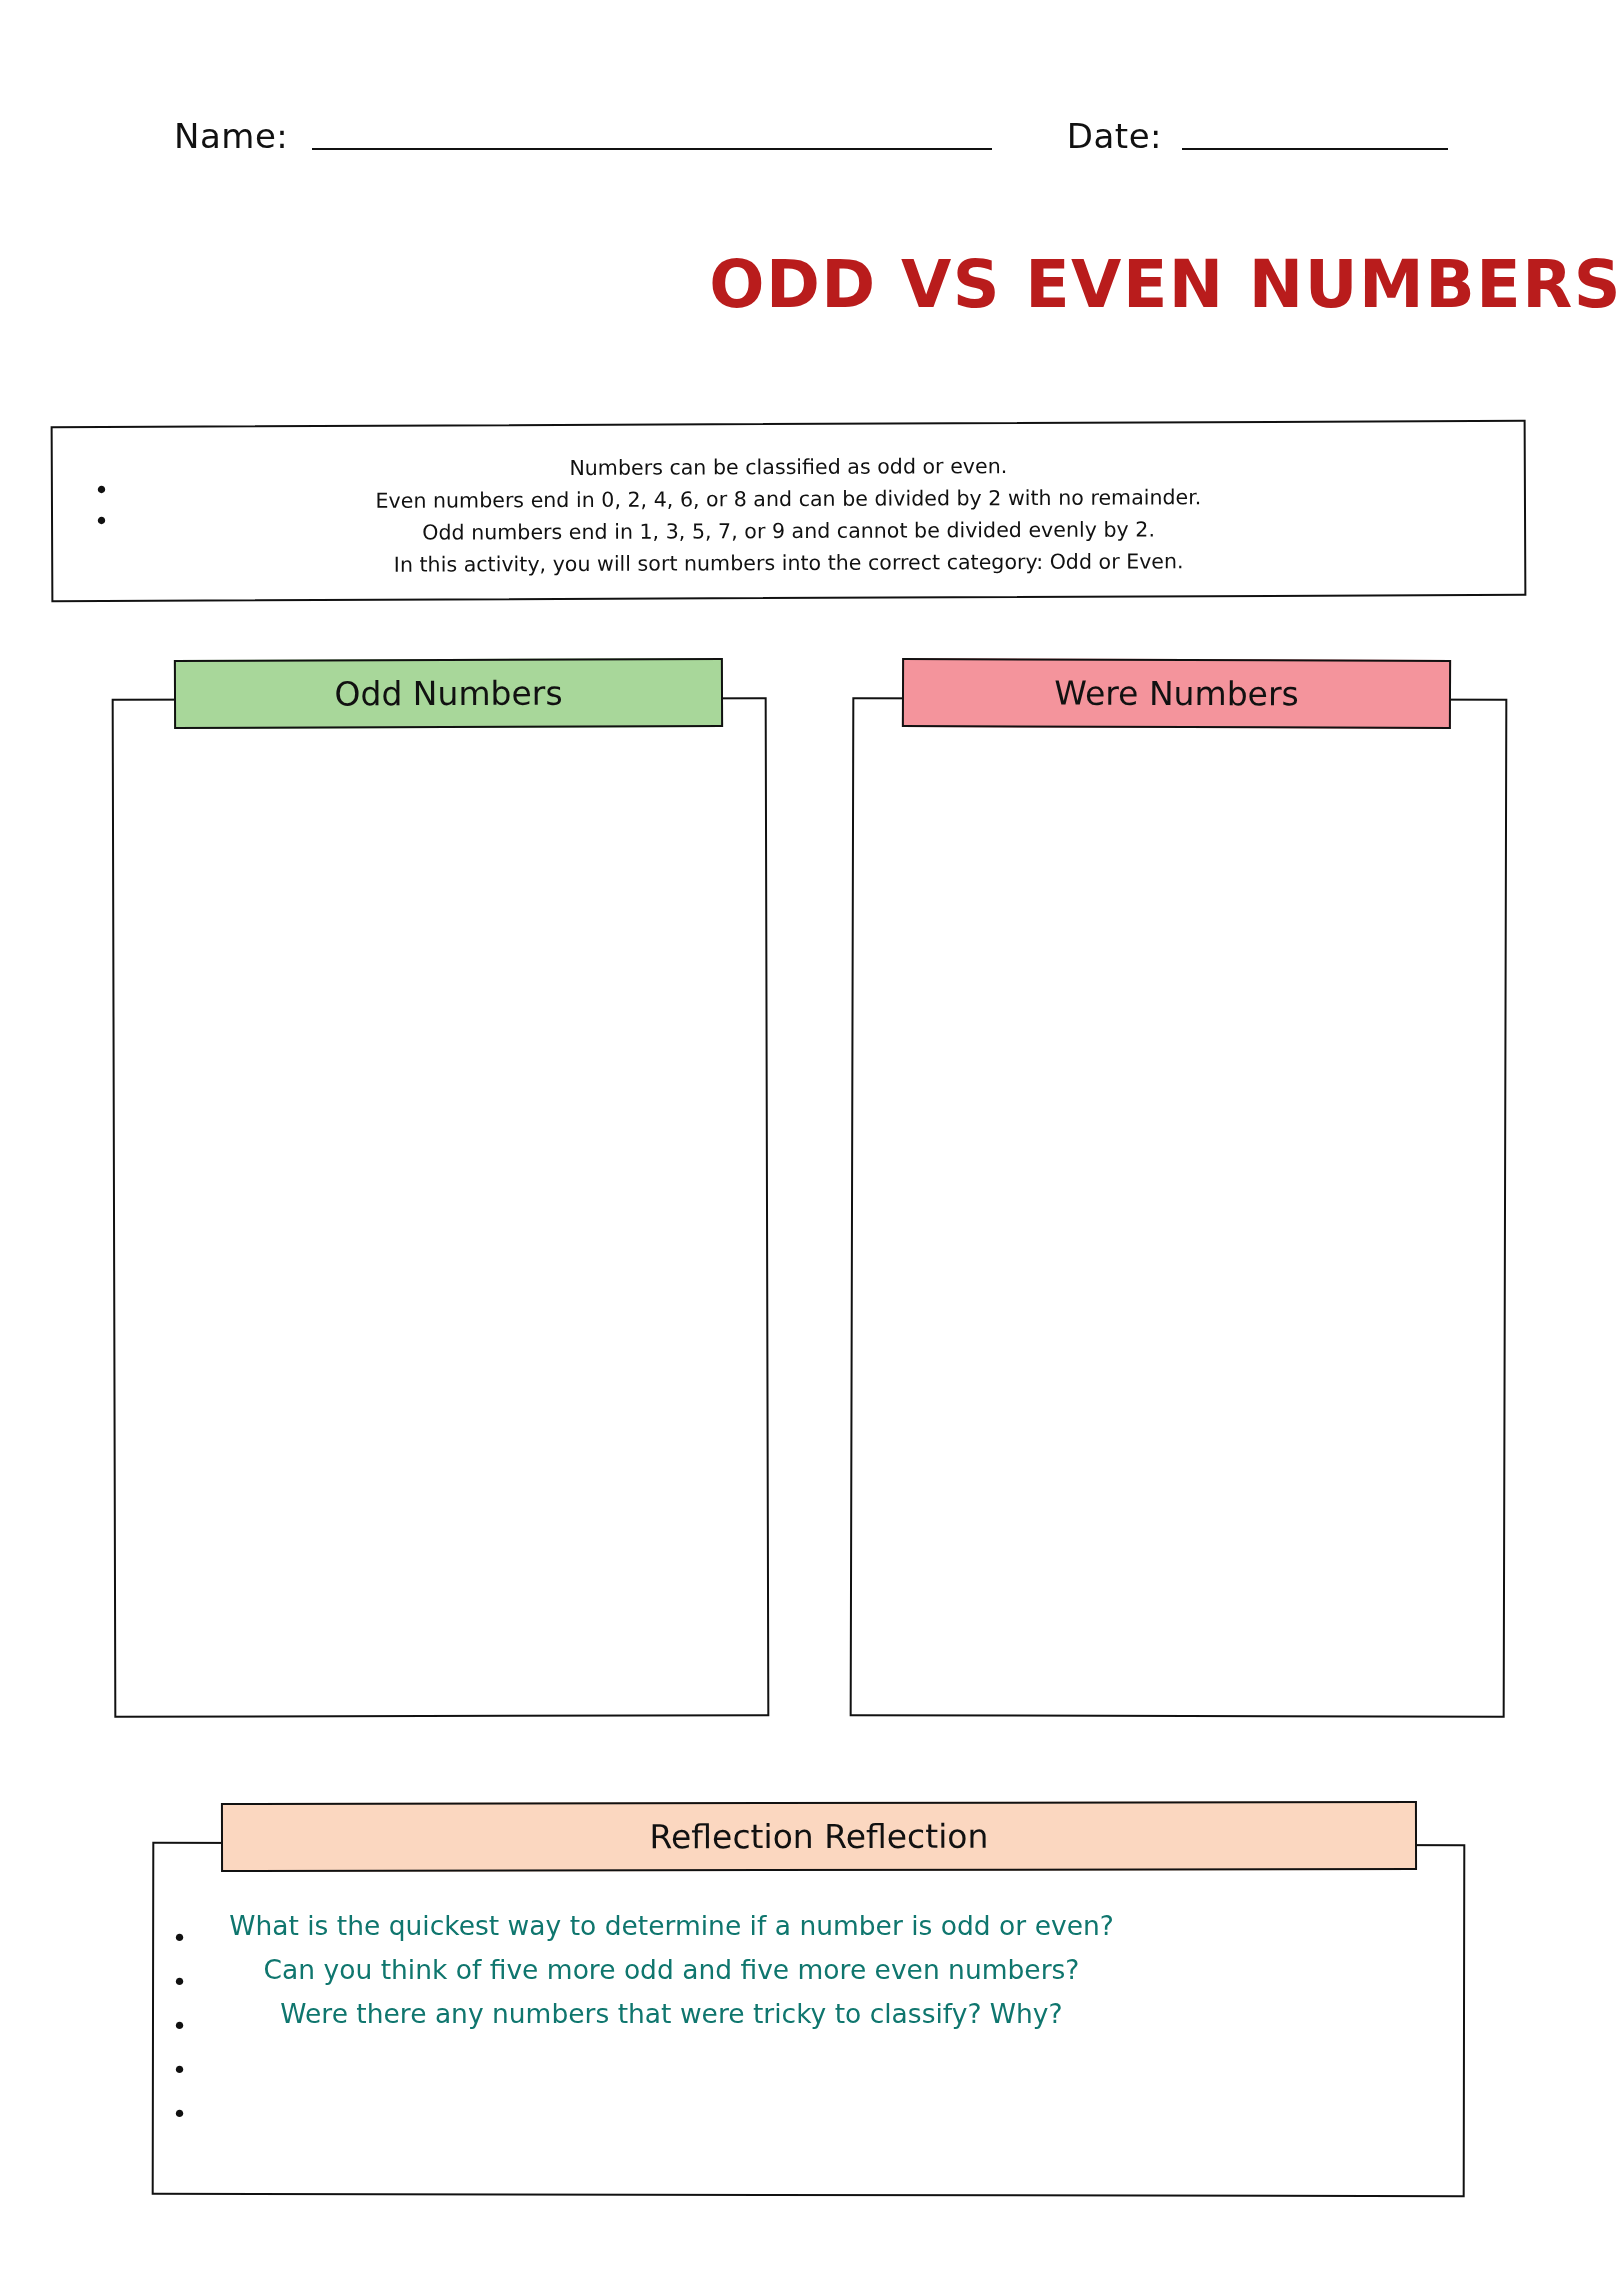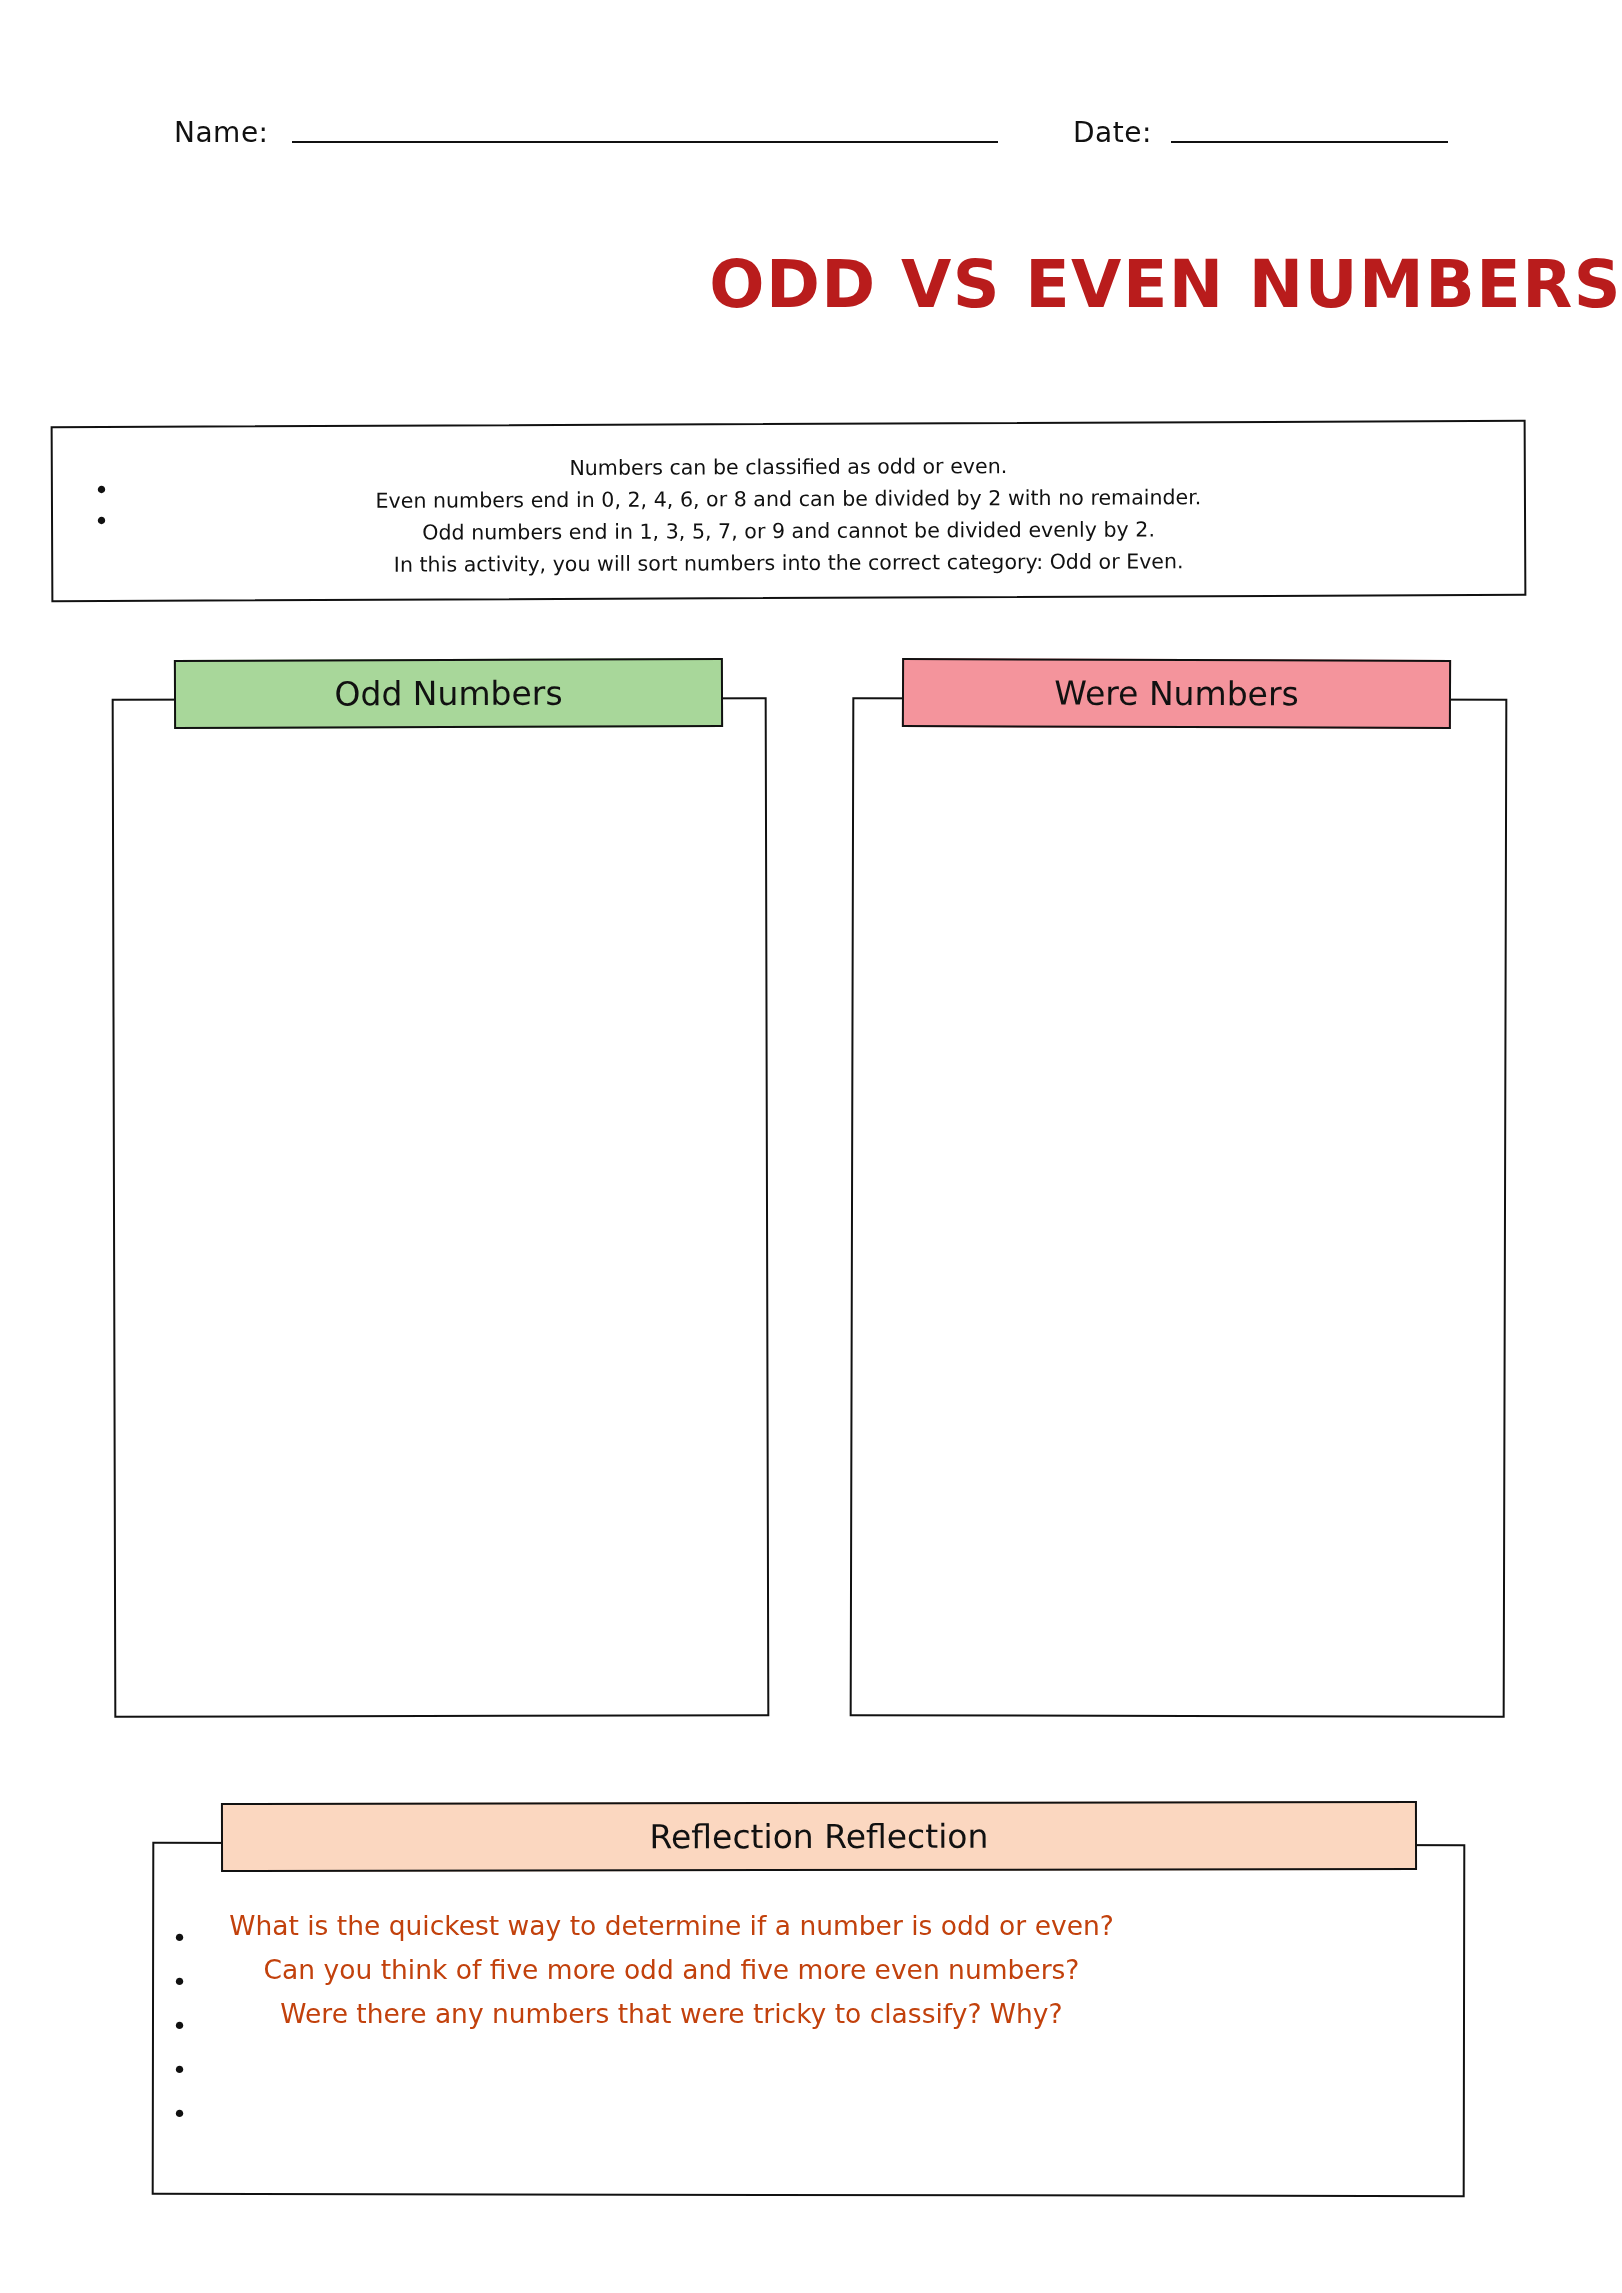--- a/index.html
+++ b/index.html
@@ -19,21 +19,21 @@
   
   .header-row {
     position: absolute;
     top: 116px;
     left: 174px;
     width: 1274px;
     display: flex;
     align-items: flex-end;
   }
   .field-label {
-    font-size: 28px;
+    font-size: 34px;
     letter-spacing: 0.5px;
     color: #111;
     white-space: nowrap;
   }
   .rule-line {
     border-bottom: 2.5px solid #111;
     height: 1px;
   }
   .name-rule { width: 725px; margin-left: 23.5px; margin-bottom: 5.9px; }
   .date-label { margin-left: 75px; }
@@ -166,21 +166,21 @@
   }
   .refl-bullets span { display: block; }
   .refl-list {
     position: absolute;
     left: 152px;
     top: 1904px;
     width: 1039px;
     text-align: center;
     font-size: 26.5px;
     line-height: 44px;
-    color: #c2410c;
+    color: #0f766e;
     z-index: 3;
   }
   .refl-list p { margin: 0; }
 </style>
 </head>
 <body>
 
 <div class="header-row">
   <div class="field-label">Name:</div>
   <div class="rule-line name-rule"></div>

